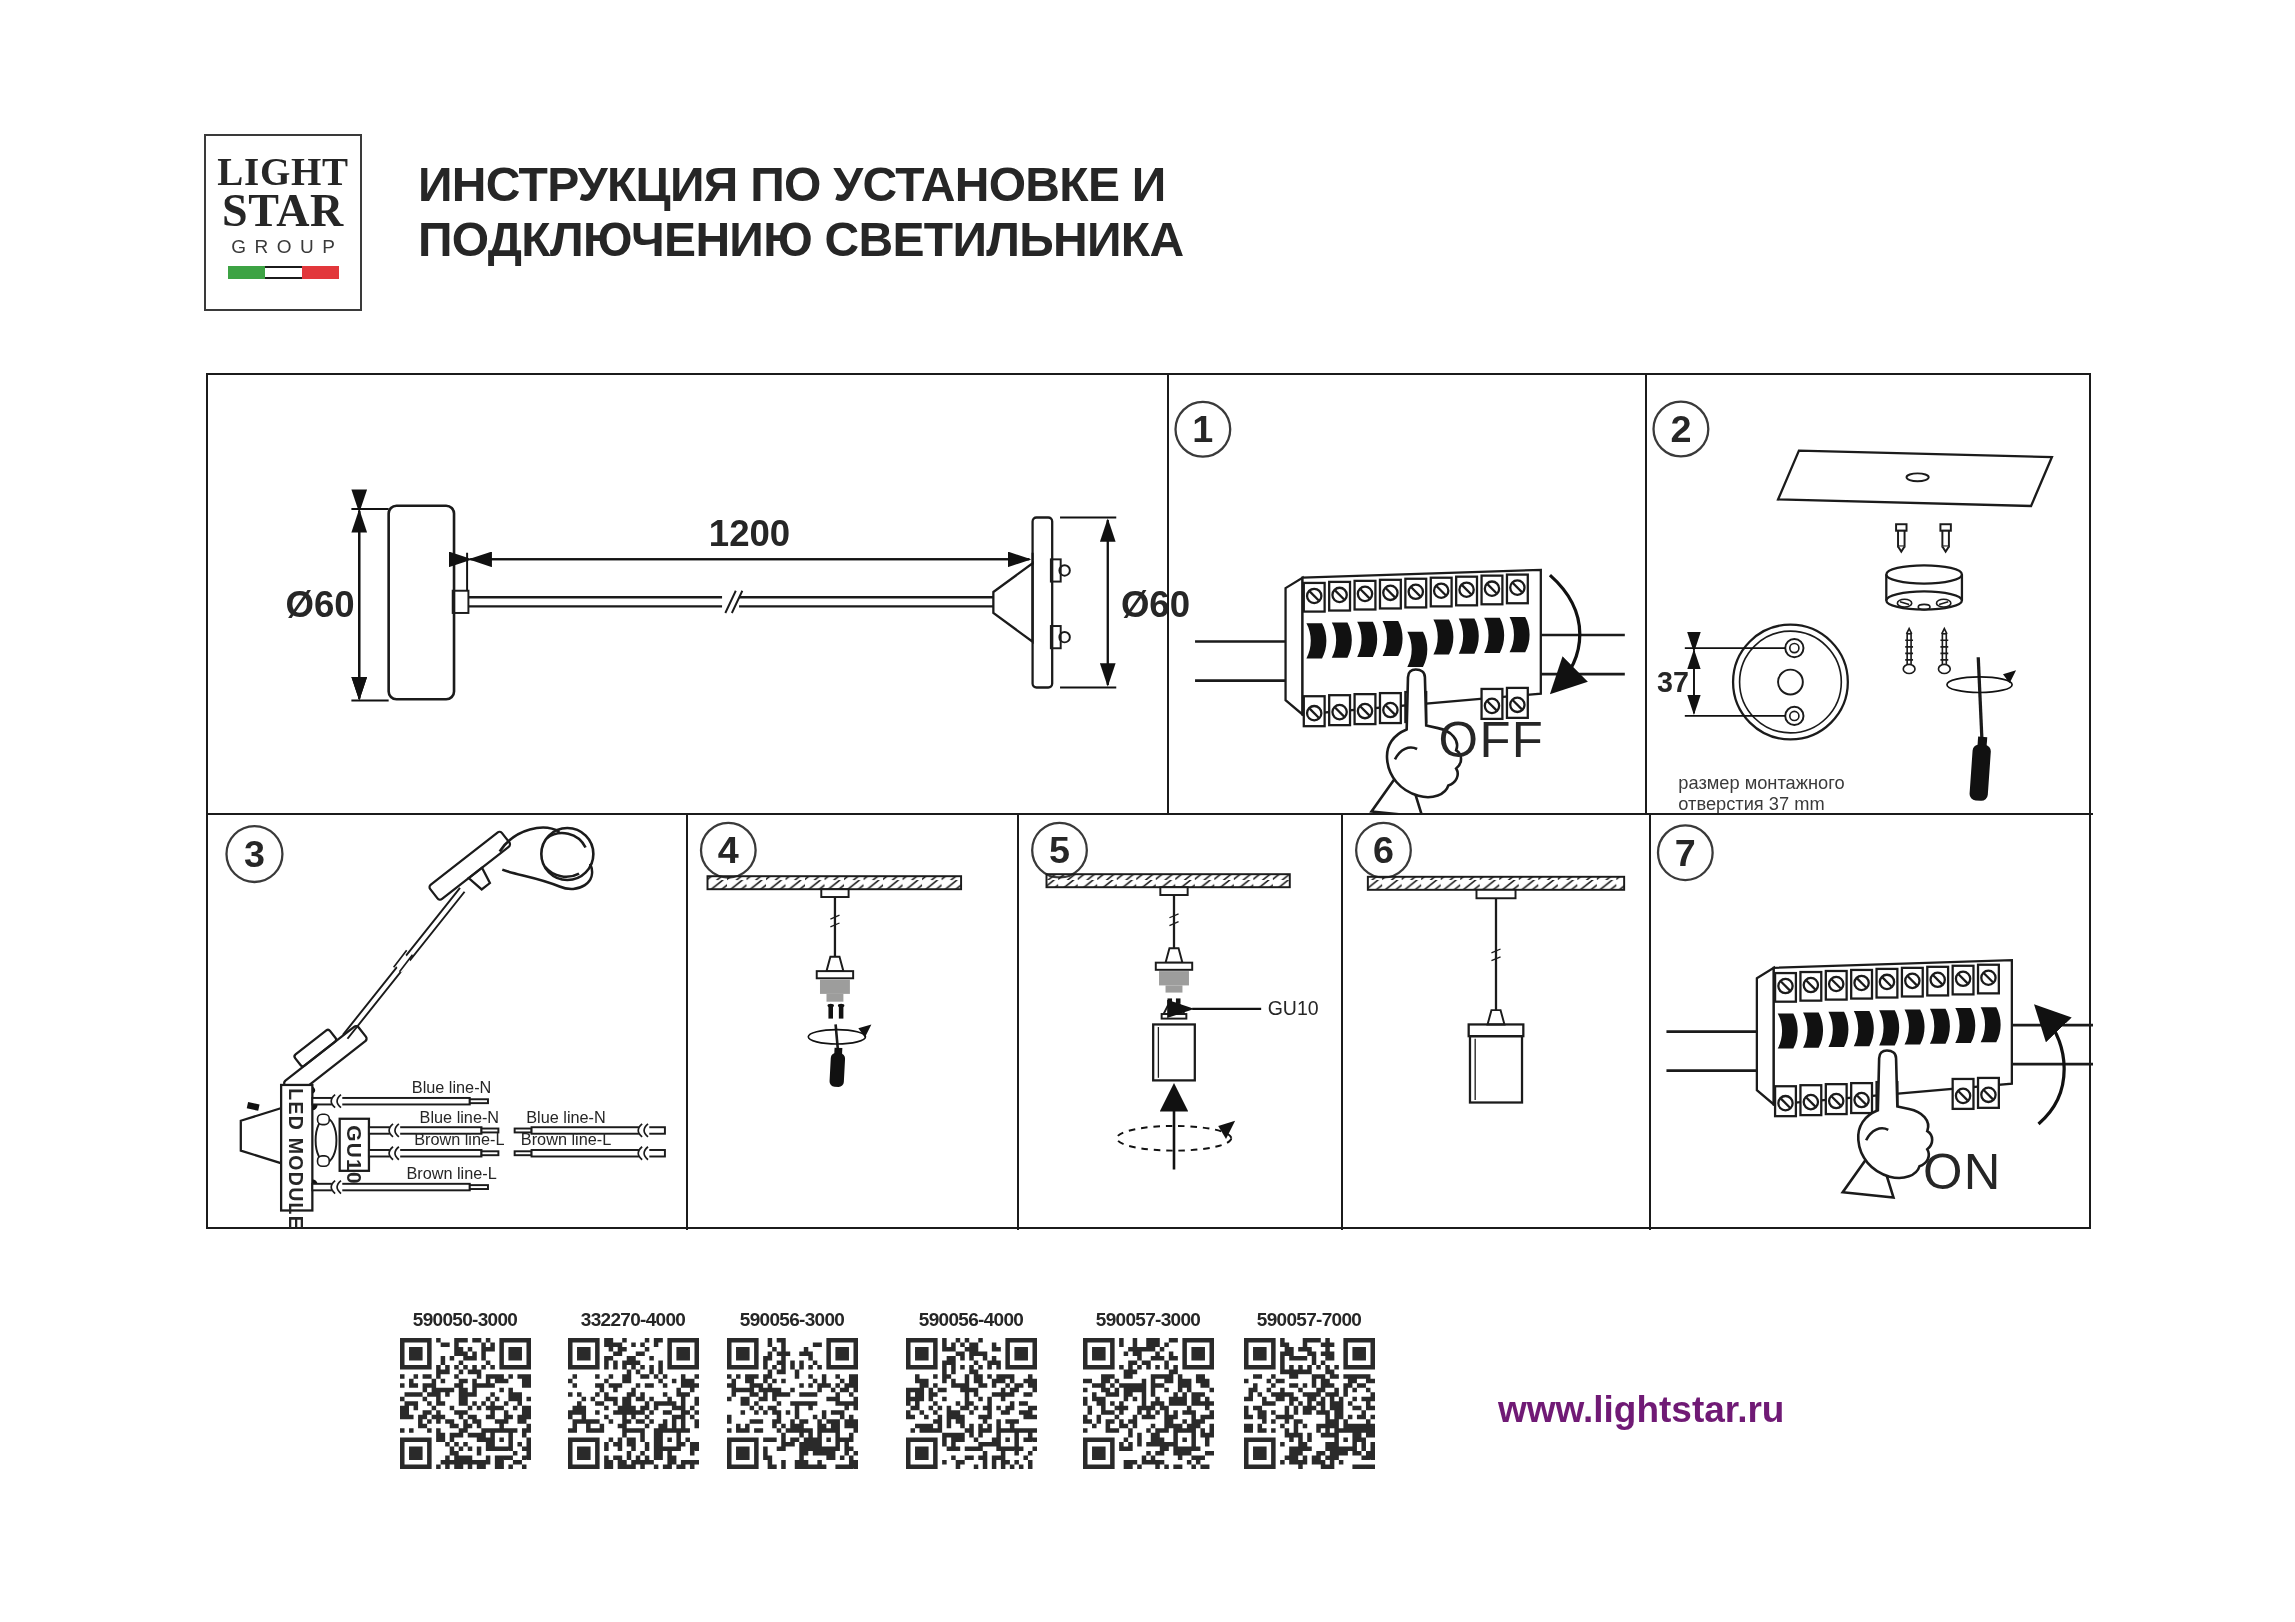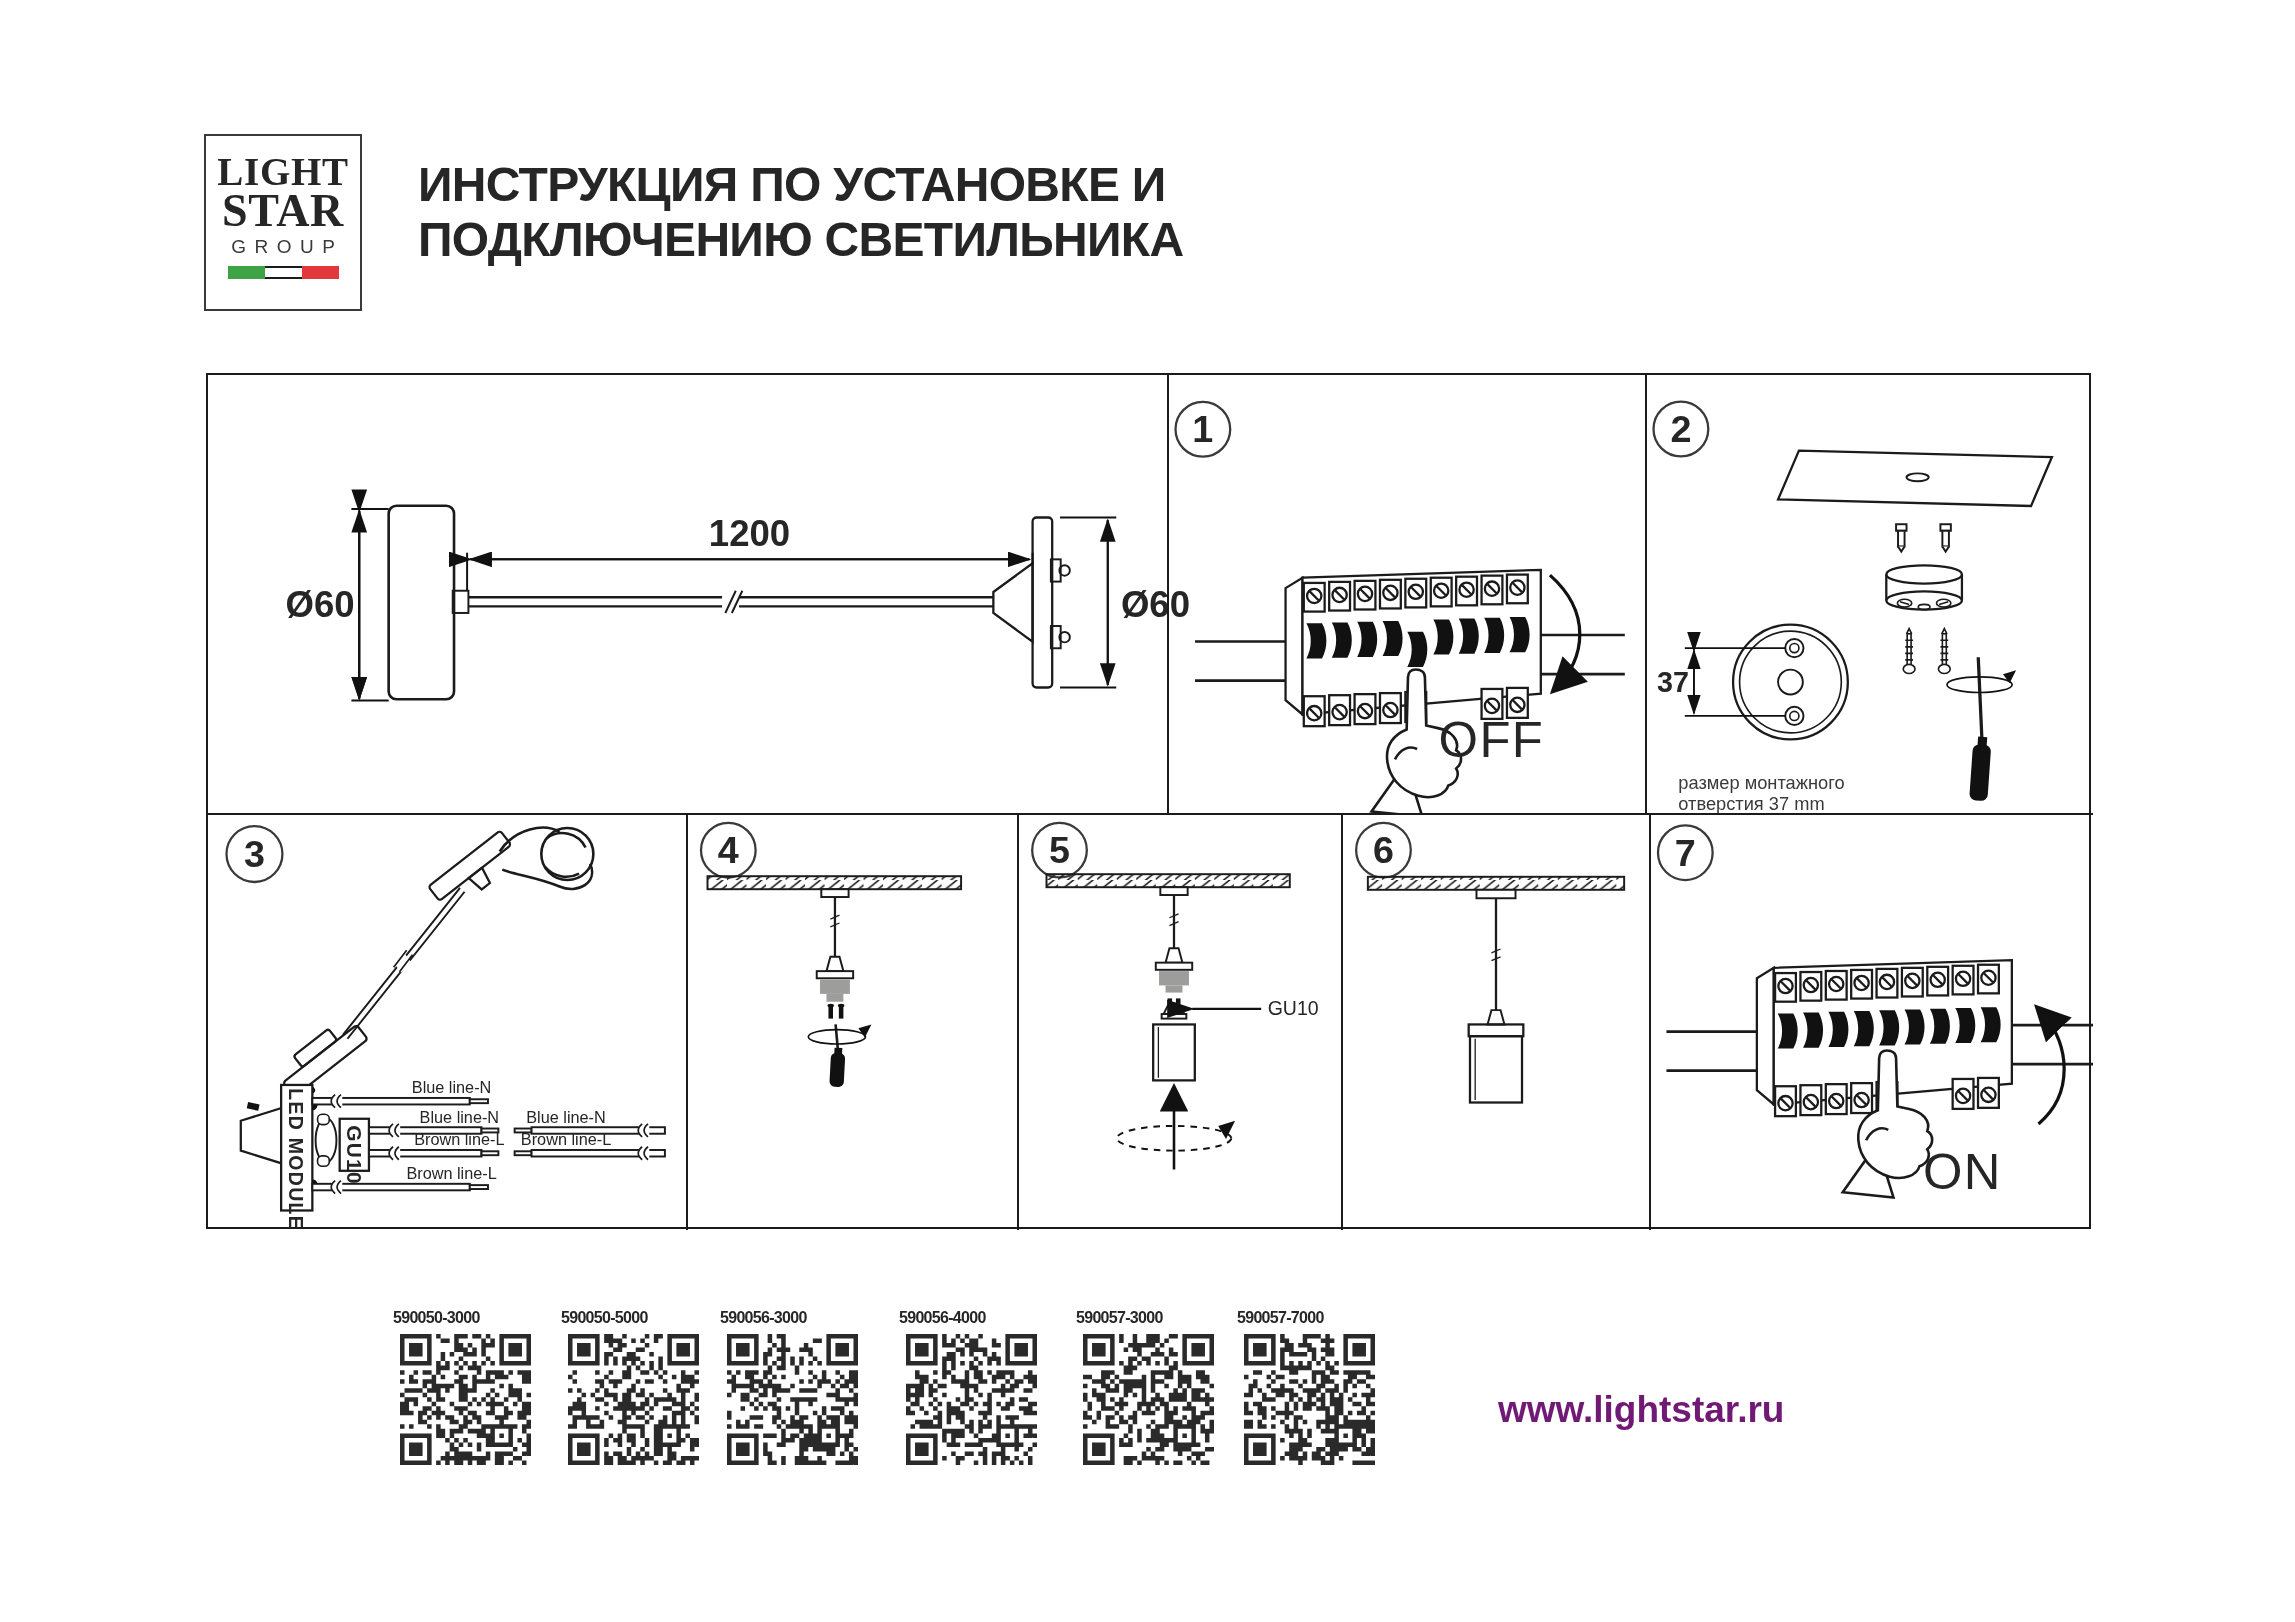--- a/index.html
+++ b/index.html
@@ -38,21 +38,21 @@
   .dim{font-size:56px;font-weight:700;}
   .dim-sm{font-size:44px;font-weight:700;}
   .state{font-size:78px;font-weight:400;letter-spacing:2px;}
   .wire-lb{font-size:25px;}
   .note{font-size:28px;fill:#3a3a3a;}
   .gu10-lb{font-size:30px;}
   .vlabel{font-size:30px;font-weight:700;letter-spacing:2px;}
 
   
   .qr-item{position:absolute;top:1309px;width:144px;}
-  .qr-label{font-size:16px;font-weight:700;letter-spacing:-0.7px;color:#262626;}
+  .qr-label{font-size:19px;font-weight:700;text-align:center;letter-spacing:-0.7px;color:#262626;}
   .qr-svg{width:131px;height:131px;margin:6.5px 0 0 6.5px;}
   .website{left:1498px;top:1389px;font-size:37px;font-weight:700;color:#701a75;}
 </style>
 </head>
 <body>
 
 <div class="page">
 
   <svg width="0" height="0" style="position:absolute" aria-hidden="true">
     <defs>
@@ -460,21 +460,21 @@
   <div id="qr-row">
     <div class="abs qr-item" style="left: 393px;">
       <div class="qr-label">590050-3000</div>
       <svg class="qr-svg" viewBox="0 0 200 200">
         <rect x="0" y="0" width="200" height="200" fill="#ffffff"></rect>
         <path fill="#2a2a2a" transform="scale(6.8966)" d="M0 0h1v1h-1zM1 0h1v1h-1zM2 0h1v1h-1zM3 0h1v1h-1zM4 0h1v1h-1zM5 0h1v1h-1zM6 0h1v1h-1zM8 0h1v1h-1zM12 0h1v1h-1zM13 0h1v1h-1zM14 0h1v1h-1zM16 0h1v1h-1zM17 0h1v1h-1zM19 0h1v1h-1zM22 0h1v1h-1zM23 0h1v1h-1zM24 0h1v1h-1zM25 0h1v1h-1zM26 0h1v1h-1zM27 0h1v1h-1zM28 0h1v1h-1zM0 1h1v1h-1zM6 1h1v1h-1zM9 1h1v1h-1zM10 1h1v1h-1zM12 1h1v1h-1zM18 1h1v1h-1zM20 1h1v1h-1zM22 1h1v1h-1zM28 1h1v1h-1zM0 2h1v1h-1zM2 2h1v1h-1zM3 2h1v1h-1zM4 2h1v1h-1zM6 2h1v1h-1zM12 2h1v1h-1zM13 2h1v1h-1zM15 2h1v1h-1zM18 2h1v1h-1zM19 2h1v1h-1zM20 2h1v1h-1zM22 2h1v1h-1zM24 2h1v1h-1zM25 2h1v1h-1zM26 2h1v1h-1zM28 2h1v1h-1zM0 3h1v1h-1zM2 3h1v1h-1zM3 3h1v1h-1zM4 3h1v1h-1zM6 3h1v1h-1zM12 3h1v1h-1zM13 3h1v1h-1zM14 3h1v1h-1zM16 3h1v1h-1zM18 3h1v1h-1zM22 3h1v1h-1zM24 3h1v1h-1zM25 3h1v1h-1zM26 3h1v1h-1zM28 3h1v1h-1zM0 4h1v1h-1zM2 4h1v1h-1zM3 4h1v1h-1zM4 4h1v1h-1zM6 4h1v1h-1zM9 4h1v1h-1zM11 4h1v1h-1zM14 4h1v1h-1zM15 4h1v1h-1zM16 4h1v1h-1zM18 4h1v1h-1zM22 4h1v1h-1zM24 4h1v1h-1zM25 4h1v1h-1zM26 4h1v1h-1zM28 4h1v1h-1zM0 5h1v1h-1zM6 5h1v1h-1zM9 5h1v1h-1zM13 5h1v1h-1zM19 5h1v1h-1zM22 5h1v1h-1zM28 5h1v1h-1zM0 6h1v1h-1zM1 6h1v1h-1zM2 6h1v1h-1zM3 6h1v1h-1zM4 6h1v1h-1zM5 6h1v1h-1zM6 6h1v1h-1zM8 6h1v1h-1zM10 6h1v1h-1zM12 6h1v1h-1zM14 6h1v1h-1zM16 6h1v1h-1zM18 6h1v1h-1zM20 6h1v1h-1zM22 6h1v1h-1zM23 6h1v1h-1zM24 6h1v1h-1zM25 6h1v1h-1zM26 6h1v1h-1zM27 6h1v1h-1zM28 6h1v1h-1zM8 7h1v1h-1zM9 7h1v1h-1zM10 7h1v1h-1zM13 7h1v1h-1zM15 7h1v1h-1zM16 7h1v1h-1zM17 7h1v1h-1zM0 8h1v1h-1zM3 8h1v1h-1zM5 8h1v1h-1zM6 8h1v1h-1zM8 8h1v1h-1zM12 8h1v1h-1zM17 8h1v1h-1zM19 8h1v1h-1zM20 8h1v1h-1zM21 8h1v1h-1zM22 8h1v1h-1zM24 8h1v1h-1zM26 8h1v1h-1zM27 8h1v1h-1zM28 8h1v1h-1zM2 9h1v1h-1zM7 9h1v1h-1zM9 9h1v1h-1zM13 9h1v1h-1zM14 9h1v1h-1zM16 9h1v1h-1zM19 9h1v1h-1zM21 9h1v1h-1zM22 9h1v1h-1zM23 9h1v1h-1zM27 9h1v1h-1zM28 9h1v1h-1zM0 10h1v1h-1zM2 10h1v1h-1zM3 10h1v1h-1zM5 10h1v1h-1zM6 10h1v1h-1zM7 10h1v1h-1zM12 10h1v1h-1zM13 10h1v1h-1zM16 10h1v1h-1zM17 10h1v1h-1zM18 10h1v1h-1zM19 10h1v1h-1zM20 10h1v1h-1zM27 10h1v1h-1zM28 10h1v1h-1zM5 11h1v1h-1zM7 11h1v1h-1zM8 11h1v1h-1zM9 11h1v1h-1zM10 11h1v1h-1zM11 11h1v1h-1zM13 11h1v1h-1zM14 11h1v1h-1zM16 11h1v1h-1zM22 11h1v1h-1zM24 11h1v1h-1zM1 12h1v1h-1zM2 12h1v1h-1zM3 12h1v1h-1zM4 12h1v1h-1zM6 12h1v1h-1zM7 12h1v1h-1zM8 12h1v1h-1zM10 12h1v1h-1zM13 12h1v1h-1zM14 12h1v1h-1zM15 12h1v1h-1zM16 12h1v1h-1zM20 12h1v1h-1zM24 12h1v1h-1zM25 12h1v1h-1zM26 12h1v1h-1zM0 13h1v1h-1zM5 13h1v1h-1zM8 13h1v1h-1zM13 13h1v1h-1zM14 13h1v1h-1zM19 13h1v1h-1zM21 13h1v1h-1zM24 13h1v1h-1zM25 13h1v1h-1zM26 13h1v1h-1zM28 13h1v1h-1zM1 14h1v1h-1zM2 14h1v1h-1zM3 14h1v1h-1zM6 14h1v1h-1zM8 14h1v1h-1zM9 14h1v1h-1zM13 14h1v1h-1zM14 14h1v1h-1zM16 14h1v1h-1zM18 14h1v1h-1zM20 14h1v1h-1zM23 14h1v1h-1zM26 14h1v1h-1zM0 15h1v1h-1zM1 15h1v1h-1zM3 15h1v1h-1zM7 15h1v1h-1zM11 15h1v1h-1zM15 15h1v1h-1zM17 15h1v1h-1zM19 15h1v1h-1zM20 15h1v1h-1zM21 15h1v1h-1zM22 15h1v1h-1zM25 15h1v1h-1zM27 15h1v1h-1zM28 15h1v1h-1zM0 16h1v1h-1zM1 16h1v1h-1zM5 16h1v1h-1zM6 16h1v1h-1zM8 16h1v1h-1zM12 16h1v1h-1zM13 16h1v1h-1zM14 16h1v1h-1zM20 16h1v1h-1zM23 16h1v1h-1zM27 16h1v1h-1zM28 16h1v1h-1zM0 17h1v1h-1zM1 17h1v1h-1zM2 17h1v1h-1zM4 17h1v1h-1zM5 17h1v1h-1zM7 17h1v1h-1zM8 17h1v1h-1zM9 17h1v1h-1zM13 17h1v1h-1zM15 17h1v1h-1zM16 17h1v1h-1zM19 17h1v1h-1zM20 17h1v1h-1zM23 17h1v1h-1zM24 17h1v1h-1zM26 17h1v1h-1zM27 17h1v1h-1zM28 17h1v1h-1zM4 18h1v1h-1zM6 18h1v1h-1zM8 18h1v1h-1zM10 18h1v1h-1zM11 18h1v1h-1zM14 18h1v1h-1zM16 18h1v1h-1zM17 18h1v1h-1zM21 18h1v1h-1zM22 18h1v1h-1zM23 18h1v1h-1zM26 18h1v1h-1zM27 18h1v1h-1zM4 19h1v1h-1zM5 19h1v1h-1zM11 19h1v1h-1zM12 19h1v1h-1zM14 19h1v1h-1zM15 19h1v1h-1zM17 19h1v1h-1zM22 19h1v1h-1zM28 19h1v1h-1zM0 20h1v1h-1zM2 20h1v1h-1zM6 20h1v1h-1zM8 20h1v1h-1zM13 20h1v1h-1zM14 20h1v1h-1zM18 20h1v1h-1zM19 20h1v1h-1zM20 20h1v1h-1zM21 20h1v1h-1zM22 20h1v1h-1zM23 20h1v1h-1zM24 20h1v1h-1zM25 20h1v1h-1zM27 20h1v1h-1zM28 20h1v1h-1zM8 21h1v1h-1zM9 21h1v1h-1zM11 21h1v1h-1zM12 21h1v1h-1zM13 21h1v1h-1zM15 21h1v1h-1zM16 21h1v1h-1zM17 21h1v1h-1zM18 21h1v1h-1zM20 21h1v1h-1zM24 21h1v1h-1zM27 21h1v1h-1zM0 22h1v1h-1zM1 22h1v1h-1zM2 22h1v1h-1zM3 22h1v1h-1zM4 22h1v1h-1zM5 22h1v1h-1zM6 22h1v1h-1zM8 22h1v1h-1zM9 22h1v1h-1zM11 22h1v1h-1zM17 22h1v1h-1zM18 22h1v1h-1zM19 22h1v1h-1zM20 22h1v1h-1zM22 22h1v1h-1zM24 22h1v1h-1zM28 22h1v1h-1zM0 23h1v1h-1zM6 23h1v1h-1zM10 23h1v1h-1zM12 23h1v1h-1zM14 23h1v1h-1zM19 23h1v1h-1zM20 23h1v1h-1zM24 23h1v1h-1zM26 23h1v1h-1zM28 23h1v1h-1zM0 24h1v1h-1zM2 24h1v1h-1zM3 24h1v1h-1zM4 24h1v1h-1zM6 24h1v1h-1zM11 24h1v1h-1zM13 24h1v1h-1zM15 24h1v1h-1zM17 24h1v1h-1zM19 24h1v1h-1zM20 24h1v1h-1zM21 24h1v1h-1zM22 24h1v1h-1zM23 24h1v1h-1zM24 24h1v1h-1zM27 24h1v1h-1zM28 24h1v1h-1zM0 25h1v1h-1zM2 25h1v1h-1zM3 25h1v1h-1zM4 25h1v1h-1zM6 25h1v1h-1zM11 25h1v1h-1zM12 25h1v1h-1zM17 25h1v1h-1zM25 25h1v1h-1zM28 25h1v1h-1zM0 26h1v1h-1zM2 26h1v1h-1zM3 26h1v1h-1zM4 26h1v1h-1zM6 26h1v1h-1zM10 26h1v1h-1zM12 26h1v1h-1zM13 26h1v1h-1zM14 26h1v1h-1zM15 26h1v1h-1zM19 26h1v1h-1zM21 26h1v1h-1zM22 26h1v1h-1zM23 26h1v1h-1zM24 26h1v1h-1zM27 26h1v1h-1zM28 26h1v1h-1zM0 27h1v1h-1zM6 27h1v1h-1zM9 27h1v1h-1zM10 27h1v1h-1zM11 27h1v1h-1zM12 27h1v1h-1zM13 27h1v1h-1zM14 27h1v1h-1zM15 27h1v1h-1zM16 27h1v1h-1zM17 27h1v1h-1zM18 27h1v1h-1zM19 27h1v1h-1zM21 27h1v1h-1zM22 27h1v1h-1zM25 27h1v1h-1zM26 27h1v1h-1zM0 28h1v1h-1zM1 28h1v1h-1zM2 28h1v1h-1zM3 28h1v1h-1zM4 28h1v1h-1zM5 28h1v1h-1zM6 28h1v1h-1zM8 28h1v1h-1zM10 28h1v1h-1zM12 28h1v1h-1zM13 28h1v1h-1zM15 28h1v1h-1zM17 28h1v1h-1zM18 28h1v1h-1zM21 28h1v1h-1zM22 28h1v1h-1zM24 28h1v1h-1zM27 28h1v1h-1z"></path>
       </svg>
     </div>
 
     <div class="abs qr-item" style="left: 561px;">
-      <div class="qr-label">590050-5000</div>
+      <div class="qr-label">332270-4000</div>
       <svg class="qr-svg" viewBox="0 0 200 200">
         <rect x="0" y="0" width="200" height="200" fill="#ffffff"></rect>
         <path fill="#2a2a2a" transform="scale(6.8966)" d="M0 0h1v1h-1zM1 0h1v1h-1zM2 0h1v1h-1zM3 0h1v1h-1zM4 0h1v1h-1zM5 0h1v1h-1zM6 0h1v1h-1zM8 0h1v1h-1zM9 0h1v1h-1zM12 0h1v1h-1zM17 0h1v1h-1zM19 0h1v1h-1zM20 0h1v1h-1zM22 0h1v1h-1zM23 0h1v1h-1zM24 0h1v1h-1zM25 0h1v1h-1zM26 0h1v1h-1zM27 0h1v1h-1zM28 0h1v1h-1zM0 1h1v1h-1zM6 1h1v1h-1zM8 1h1v1h-1zM9 1h1v1h-1zM10 1h1v1h-1zM11 1h1v1h-1zM14 1h1v1h-1zM16 1h1v1h-1zM19 1h1v1h-1zM22 1h1v1h-1zM28 1h1v1h-1zM0 2h1v1h-1zM2 2h1v1h-1zM3 2h1v1h-1zM4 2h1v1h-1zM6 2h1v1h-1zM9 2h1v1h-1zM11 2h1v1h-1zM12 2h1v1h-1zM17 2h1v1h-1zM22 2h1v1h-1zM24 2h1v1h-1zM25 2h1v1h-1zM26 2h1v1h-1zM28 2h1v1h-1zM0 3h1v1h-1zM2 3h1v1h-1zM3 3h1v1h-1zM4 3h1v1h-1zM6 3h1v1h-1zM10 3h1v1h-1zM11 3h1v1h-1zM15 3h1v1h-1zM16 3h1v1h-1zM22 3h1v1h-1zM24 3h1v1h-1zM25 3h1v1h-1zM26 3h1v1h-1zM28 3h1v1h-1zM0 4h1v1h-1zM2 4h1v1h-1zM3 4h1v1h-1zM4 4h1v1h-1zM6 4h1v1h-1zM8 4h1v1h-1zM9 4h1v1h-1zM13 4h1v1h-1zM14 4h1v1h-1zM18 4h1v1h-1zM22 4h1v1h-1zM24 4h1v1h-1zM25 4h1v1h-1zM26 4h1v1h-1zM28 4h1v1h-1zM0 5h1v1h-1zM6 5h1v1h-1zM8 5h1v1h-1zM10 5h1v1h-1zM12 5h1v1h-1zM13 5h1v1h-1zM14 5h1v1h-1zM15 5h1v1h-1zM20 5h1v1h-1zM22 5h1v1h-1zM28 5h1v1h-1zM0 6h1v1h-1zM1 6h1v1h-1zM2 6h1v1h-1zM3 6h1v1h-1zM4 6h1v1h-1zM5 6h1v1h-1zM6 6h1v1h-1zM8 6h1v1h-1zM10 6h1v1h-1zM12 6h1v1h-1zM14 6h1v1h-1zM16 6h1v1h-1zM18 6h1v1h-1zM20 6h1v1h-1zM22 6h1v1h-1zM23 6h1v1h-1zM24 6h1v1h-1zM25 6h1v1h-1zM26 6h1v1h-1zM27 6h1v1h-1zM28 6h1v1h-1zM13 7h1v1h-1zM15 7h1v1h-1zM18 7h1v1h-1zM20 7h1v1h-1zM1 8h1v1h-1zM6 8h1v1h-1zM9 8h1v1h-1zM12 8h1v1h-1zM13 8h1v1h-1zM16 8h1v1h-1zM17 8h1v1h-1zM19 8h1v1h-1zM21 8h1v1h-1zM25 8h1v1h-1zM28 8h1v1h-1zM0 9h1v1h-1zM8 9h1v1h-1zM12 9h1v1h-1zM13 9h1v1h-1zM20 9h1v1h-1zM23 9h1v1h-1zM25 9h1v1h-1zM26 9h1v1h-1zM27 9h1v1h-1zM1 10h1v1h-1zM6 10h1v1h-1zM7 10h1v1h-1zM9 10h1v1h-1zM10 10h1v1h-1zM11 10h1v1h-1zM15 10h1v1h-1zM17 10h1v1h-1zM18 10h1v1h-1zM21 10h1v1h-1zM25 10h1v1h-1zM26 10h1v1h-1zM27 10h1v1h-1zM28 10h1v1h-1zM7 11h1v1h-1zM10 11h1v1h-1zM14 11h1v1h-1zM24 11h1v1h-1zM27 11h1v1h-1zM0 12h1v1h-1zM2 12h1v1h-1zM6 12h1v1h-1zM8 12h1v1h-1zM13 12h1v1h-1zM14 12h1v1h-1zM16 12h1v1h-1zM21 12h1v1h-1zM24 12h1v1h-1zM25 12h1v1h-1zM26 12h1v1h-1zM3 13h1v1h-1zM5 13h1v1h-1zM8 13h1v1h-1zM9 13h1v1h-1zM10 13h1v1h-1zM12 13h1v1h-1zM13 13h1v1h-1zM15 13h1v1h-1zM16 13h1v1h-1zM18 13h1v1h-1zM22 13h1v1h-1zM25 13h1v1h-1zM28 13h1v1h-1zM2 14h1v1h-1zM6 14h1v1h-1zM7 14h1v1h-1zM10 14h1v1h-1zM12 14h1v1h-1zM13 14h1v1h-1zM17 14h1v1h-1zM19 14h1v1h-1zM20 14h1v1h-1zM21 14h1v1h-1zM22 14h1v1h-1zM23 14h1v1h-1zM25 14h1v1h-1zM28 14h1v1h-1zM1 15h1v1h-1zM2 15h1v1h-1zM3 15h1v1h-1zM8 15h1v1h-1zM11 15h1v1h-1zM12 15h1v1h-1zM13 15h1v1h-1zM14 15h1v1h-1zM16 15h1v1h-1zM17 15h1v1h-1zM19 15h1v1h-1zM23 15h1v1h-1zM24 15h1v1h-1zM25 15h1v1h-1zM27 15h1v1h-1zM0 16h1v1h-1zM1 16h1v1h-1zM2 16h1v1h-1zM3 16h1v1h-1zM6 16h1v1h-1zM10 16h1v1h-1zM11 16h1v1h-1zM12 16h1v1h-1zM13 16h1v1h-1zM14 16h1v1h-1zM15 16h1v1h-1zM16 16h1v1h-1zM18 16h1v1h-1zM21 16h1v1h-1zM22 16h1v1h-1zM25 16h1v1h-1zM26 16h1v1h-1zM28 16h1v1h-1zM0 17h1v1h-1zM3 17h1v1h-1zM8 17h1v1h-1zM12 17h1v1h-1zM14 17h1v1h-1zM17 17h1v1h-1zM23 17h1v1h-1zM24 17h1v1h-1zM25 17h1v1h-1zM27 17h1v1h-1zM1 18h1v1h-1zM2 18h1v1h-1zM3 18h1v1h-1zM4 18h1v1h-1zM5 18h1v1h-1zM6 18h1v1h-1zM9 18h1v1h-1zM12 18h1v1h-1zM13 18h1v1h-1zM15 18h1v1h-1zM16 18h1v1h-1zM18 18h1v1h-1zM21 18h1v1h-1zM23 18h1v1h-1zM25 18h1v1h-1zM28 18h1v1h-1zM1 19h1v1h-1zM4 19h1v1h-1zM7 19h1v1h-1zM11 19h1v1h-1zM12 19h1v1h-1zM17 19h1v1h-1zM20 19h1v1h-1zM21 19h1v1h-1zM23 19h1v1h-1zM25 19h1v1h-1zM28 19h1v1h-1zM0 20h1v1h-1zM1 20h1v1h-1zM4 20h1v1h-1zM5 20h1v1h-1zM6 20h1v1h-1zM7 20h1v1h-1zM12 20h1v1h-1zM13 20h1v1h-1zM14 20h1v1h-1zM15 20h1v1h-1zM16 20h1v1h-1zM19 20h1v1h-1zM20 20h1v1h-1zM21 20h1v1h-1zM22 20h1v1h-1zM23 20h1v1h-1zM24 20h1v1h-1zM25 20h1v1h-1zM26 20h1v1h-1zM12 21h1v1h-1zM16 21h1v1h-1zM19 21h1v1h-1zM20 21h1v1h-1zM24 21h1v1h-1zM0 22h1v1h-1zM1 22h1v1h-1zM2 22h1v1h-1zM3 22h1v1h-1zM4 22h1v1h-1zM5 22h1v1h-1zM6 22h1v1h-1zM9 22h1v1h-1zM11 22h1v1h-1zM13 22h1v1h-1zM14 22h1v1h-1zM16 22h1v1h-1zM19 22h1v1h-1zM20 22h1v1h-1zM22 22h1v1h-1zM24 22h1v1h-1zM26 22h1v1h-1zM0 23h1v1h-1zM6 23h1v1h-1zM8 23h1v1h-1zM10 23h1v1h-1zM11 23h1v1h-1zM13 23h1v1h-1zM14 23h1v1h-1zM17 23h1v1h-1zM19 23h1v1h-1zM20 23h1v1h-1zM24 23h1v1h-1zM25 23h1v1h-1zM27 23h1v1h-1zM28 23h1v1h-1zM0 24h1v1h-1zM2 24h1v1h-1zM3 24h1v1h-1zM4 24h1v1h-1zM6 24h1v1h-1zM8 24h1v1h-1zM11 24h1v1h-1zM14 24h1v1h-1zM17 24h1v1h-1zM19 24h1v1h-1zM20 24h1v1h-1zM21 24h1v1h-1zM22 24h1v1h-1zM23 24h1v1h-1zM24 24h1v1h-1zM27 24h1v1h-1zM28 24h1v1h-1zM0 25h1v1h-1zM2 25h1v1h-1zM3 25h1v1h-1zM4 25h1v1h-1zM6 25h1v1h-1zM13 25h1v1h-1zM16 25h1v1h-1zM19 25h1v1h-1zM20 25h1v1h-1zM22 25h1v1h-1zM27 25h1v1h-1zM0 26h1v1h-1zM2 26h1v1h-1zM3 26h1v1h-1zM4 26h1v1h-1zM6 26h1v1h-1zM8 26h1v1h-1zM10 26h1v1h-1zM11 26h1v1h-1zM13 26h1v1h-1zM15 26h1v1h-1zM17 26h1v1h-1zM19 26h1v1h-1zM20 26h1v1h-1zM22 26h1v1h-1zM23 26h1v1h-1zM0 27h1v1h-1zM6 27h1v1h-1zM8 27h1v1h-1zM9 27h1v1h-1zM11 27h1v1h-1zM12 27h1v1h-1zM14 27h1v1h-1zM15 27h1v1h-1zM16 27h1v1h-1zM17 27h1v1h-1zM18 27h1v1h-1zM22 27h1v1h-1zM23 27h1v1h-1zM25 27h1v1h-1zM26 27h1v1h-1zM27 27h1v1h-1zM28 27h1v1h-1zM0 28h1v1h-1zM1 28h1v1h-1zM2 28h1v1h-1zM3 28h1v1h-1zM4 28h1v1h-1zM5 28h1v1h-1zM6 28h1v1h-1zM8 28h1v1h-1zM9 28h1v1h-1zM11 28h1v1h-1zM12 28h1v1h-1zM13 28h1v1h-1zM14 28h1v1h-1zM16 28h1v1h-1zM19 28h1v1h-1zM21 28h1v1h-1zM22 28h1v1h-1zM24 28h1v1h-1zM25 28h1v1h-1zM27 28h1v1h-1z"></path>
       </svg>
     </div>
 
     <div class="abs qr-item" style="left: 720px;">
       <div class="qr-label">590056-3000</div>
       <svg class="qr-svg" viewBox="0 0 200 200">
         <rect x="0" y="0" width="200" height="200" fill="#ffffff"></rect>

